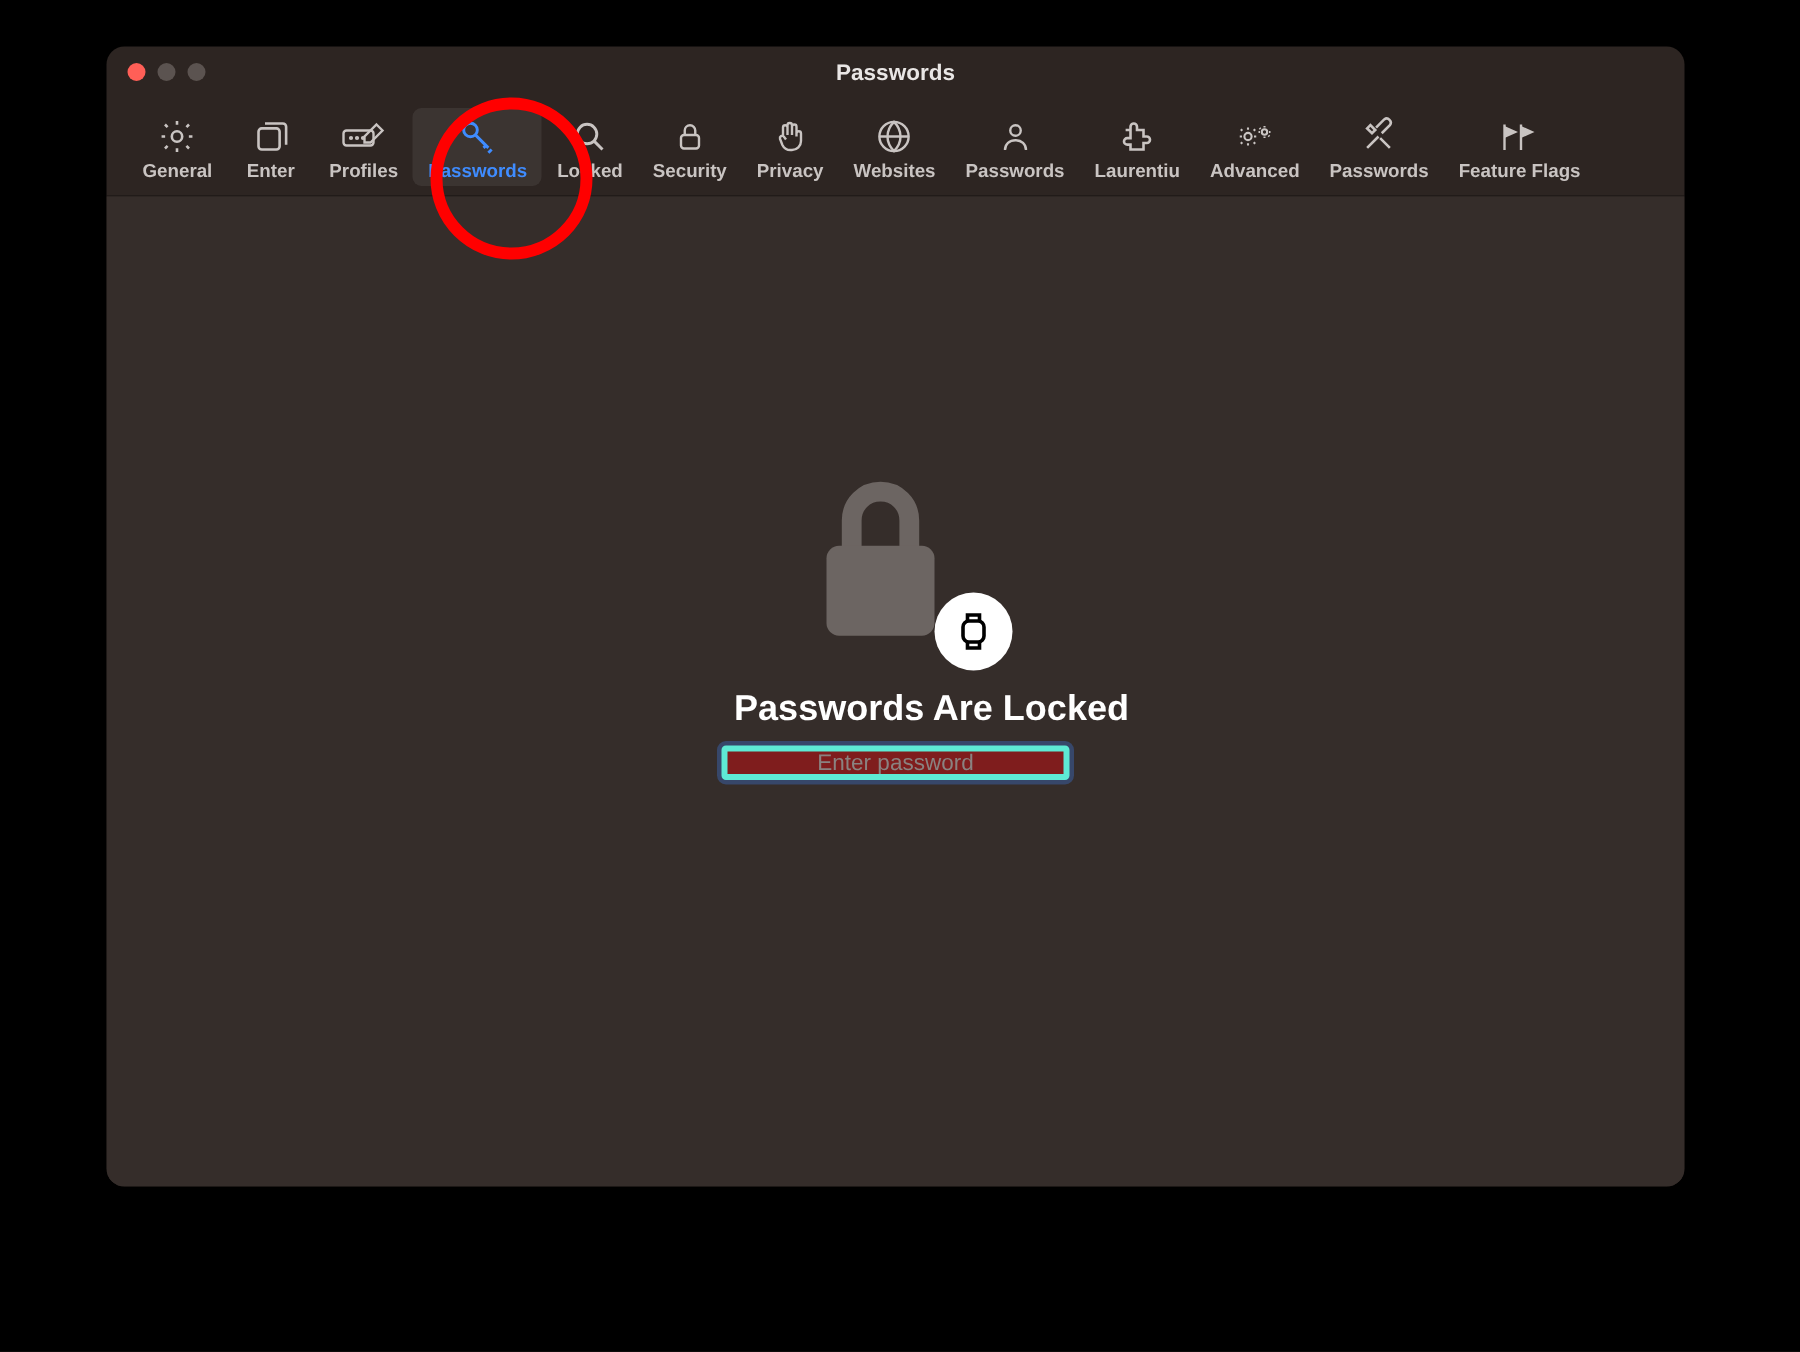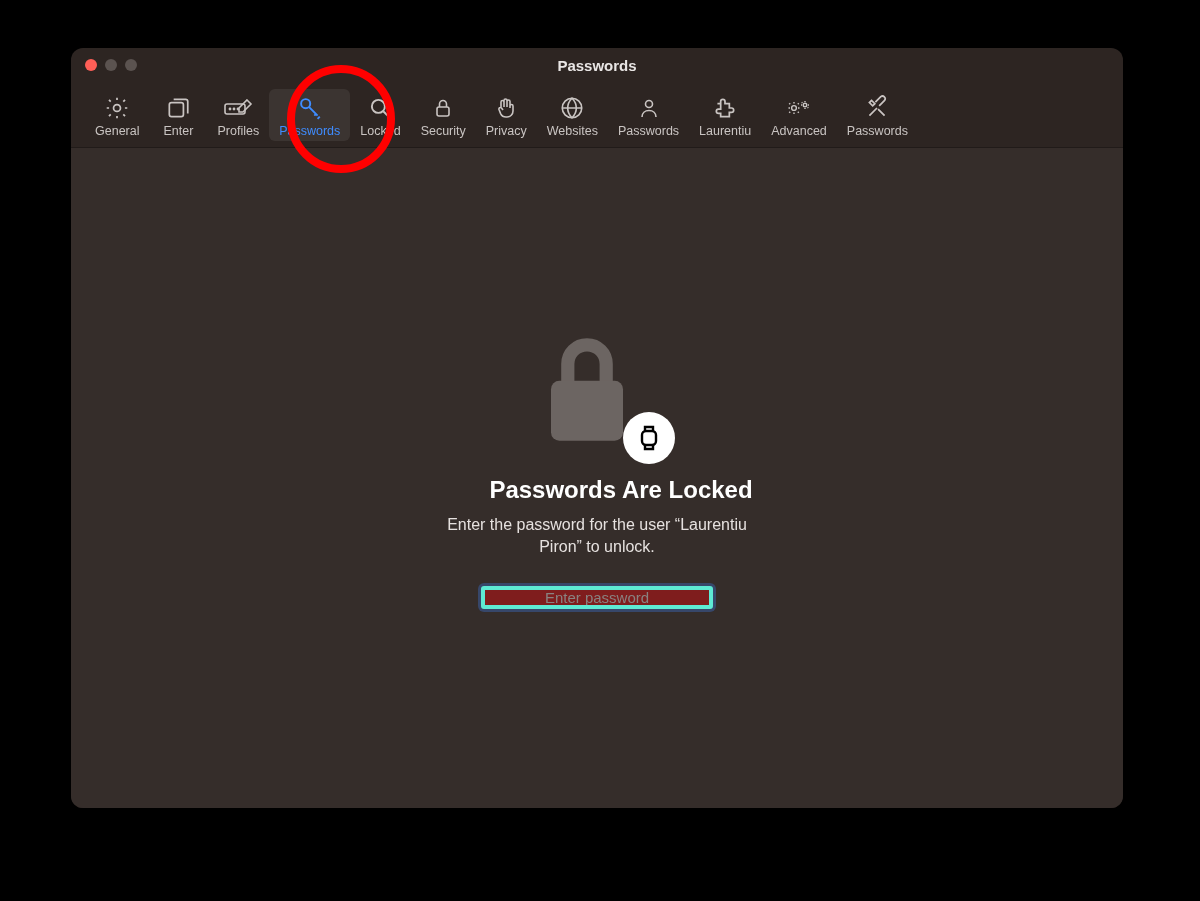--- a/index.html
+++ b/index.html
@@ -6,21 +6,21 @@
   html, body {
     width: 1200px;
     height: 901px;
     background: #000;
     font-family: -apple-system, "Helvetica Neue", Arial, sans-serif;
     overflow: hidden;
   }
   .window {
     position: absolute;
     left: 71px;
-    top: 48px;
+    top: 31px;
     width: 1052px;
     height: 760px;
     background: #2d2522;
     border-radius: 12px;
     box-shadow: 0 20px 60px rgba(0,0,0,0.6);
     overflow: hidden;
   }
   .titlebar {
     height: 34px;
     display: flex;
@@ -45,20 +45,21 @@
     font-weight: 600;
     pointer-events: none;
   }
   .toolbar {
     height: 66px;
     display: flex;
     align-items: center;
     padding: 0 14px;
     border-bottom: 1px solid rgba(0,0,0,0.25);
     gap: 0;
+    font-weight: bold;
   }
   .tab {
     display: flex;
     flex-direction: column;
     align-items: center;
     justify-content: center;
     padding: 4px 10px 2px 10px;
     border-radius: 6px;
     cursor: default;
     color: #c9c4c2;
@@ -286,41 +287,50 @@
     <div class="tab">
       <span class="icon">
         <svg width="26" height="26" viewBox="0 0 24 24" stroke-width="1.6">
           <path d="M5 19l7-7M14 10l5-5a2.5 2.5 0 0 0-3.5-3.5L10.5 6.5"></path>
           <path d="M19 19l-6-6M7 5l-2 2 3 3 2-2z"></path>
         </svg>
       </span>
       <span class="label">Passwords</span>
     </div>
 
+    <div class="tab">
+      <span class="icon">
+        <svg width="30" height="26" viewBox="0 0 30 24" stroke-width="1.6">
+          <path d="M5 21V5l9 4-9 4" fill="#c9c4c2" stroke="none"></path>
+          <path d="M16 21V5l9 4-9 4" fill="#c9c4c2" stroke="none"></path>
+          <path d="M5 21V4M16 21V4"></path>
+        </svg>
+      </span>
+      <span class="label">Feature Flags</span>
+    </div>
 
   </div>
 
   <div class="content">
     <div class="lock-group">
 
       <div class="lock-icon-wrap">
         <svg width="100" height="120" viewBox="0 0 80 100">
           <path d="M24 44V30c0-9 7-16 16-16s16 7 16 16v14" stroke="#6c6562" stroke-width="11" fill="none" stroke-linecap="round"></path>
           <rect x="10" y="44" width="60" height="50" rx="7" fill="#6c6562"></rect>
         </svg>
         <div class="watch-badge">
           <svg width="24" height="30" viewBox="0 0 24 30" stroke-width="2.4">
             <rect x="5" y="8" width="14" height="14" rx="4"></rect>
             <path d="M8 8V4h8v4M8 22v4h8v-4"></path>
           </svg>
         </div>
       </div>
 
       <div class="lock-title">Passwords Are Locked</div>
-      <div class="lock-subtitle">Enter the password for the user “Laurentiu Piron” to unlock.</div>
 
       <input type="password" class="pw-input" placeholder="Enter password" style="">
     </div>
   </div>
 
 </div>
 
 <div class="highlight-circle" style="left:287px; top:65px; width:108px; height:108px;"></div>
 
 </body></html>

